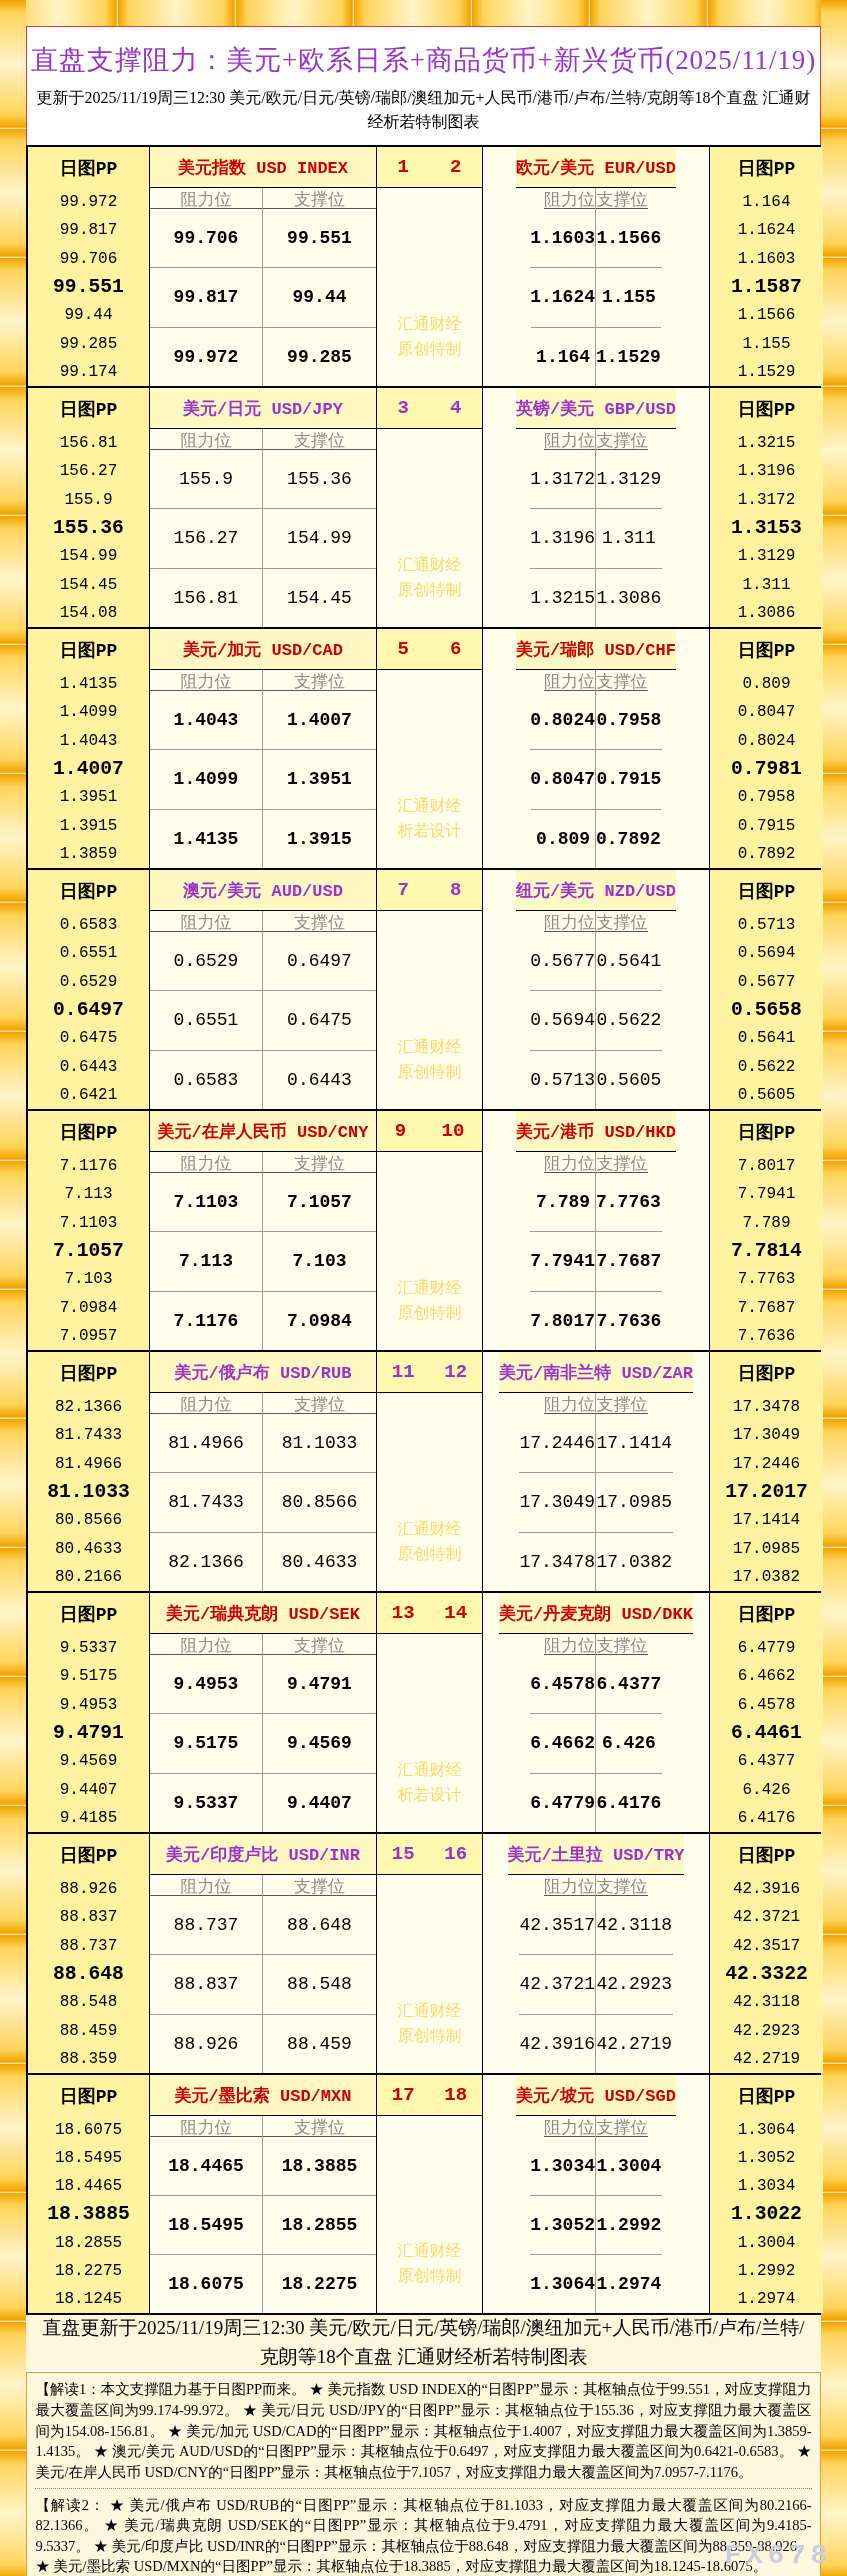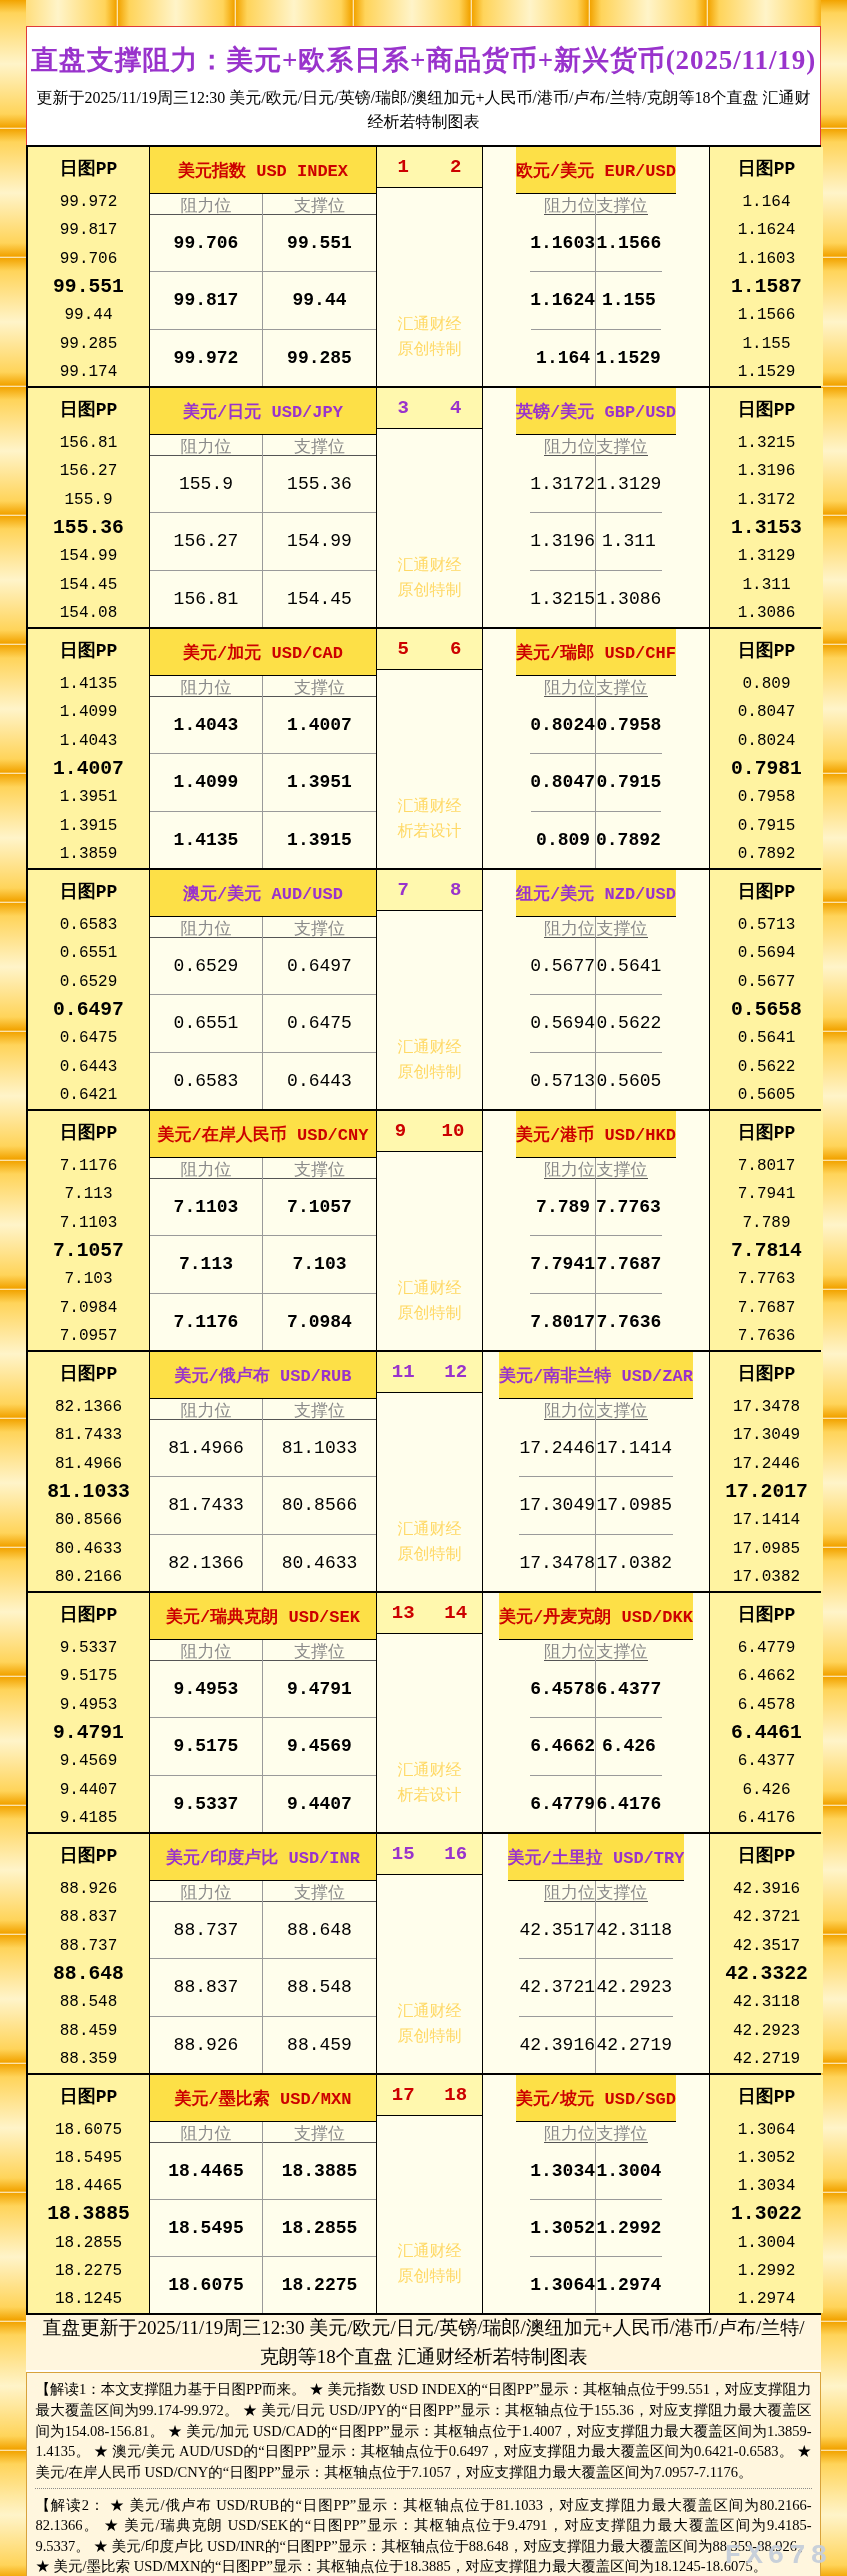--- a/index.html
+++ b/index.html
@@ -21,39 +21,39 @@
       #f2a300 0px, #ffd45a 13px, #fff4c9 64px, #ffd45a 114px, #f2a300 127px, #fff8e2 129px);
   }
   .frame-left { left: 0; }
   .frame-right { left: 821px; }
 
   .content { position: absolute; left: 26px; top: 26px; width: 795px; z-index: 2; }
 
   
   .header { height: 119px; background: #ffffff; border: 1.9px solid #e03a3a; border-bottom: none;
             text-align: center; overflow: hidden; }
-  .main-title { margin-top: 15px; font-size: 27px; font-weight: bold; color: #9933cc; letter-spacing: 0.9px; }
+  .main-title { margin-top: 15px; font-size: 27px; font-weight: normal; color: #9933cc; letter-spacing: 0.9px; }
   .sub-title { margin-top: 8.4px; padding: 0 2px; font-size: 16px; line-height: 1.45; color: #000; }
 
   
   .blocks { border: 2.8px solid #000; background: #fffeec; font-family: Liberation Mono, monospace; }
   .block { display: grid; grid-template-columns: 121px 228px 105px 228px 113px;
            height: 241px; border-bottom: 2.8px solid #000; }
   .block:last-child { height: 238px; border-bottom: none; }
 
   .pp-col { background: #fff3a1; display: flex; flex-direction: column; text-align: center; }
   .pp-head { height: 41px; display: flex; align-items: center; justify-content: center;
              font-weight: bold; font-size: 18px; color: #000; }
   .pp-v { flex: 1; display: flex; align-items: center; justify-content: center; font-size: 16px; color: #000; }
   .pp-v.pivot { font-weight: bold; font-size: 19.7px; }
 
   .pair { display: flex; flex-direction: column; background: #fffeec; }
   .pair-l { border-left: 1.9px solid #000; border-right: 1.9px solid #000; }
   .pair-r { border-left: 1.9px solid #000; border-right: 1.9px solid #000; align-items: center; }
-  .pair-title { height: 47px; background: #fde047; border-bottom: 1.9px solid #000;
+  .pair-title { height: 41px; background: #fef9c3; border-bottom: 1.9px solid #000;
                 display: flex; align-items: center; justify-content: center;
                 font-weight: bold; font-size: 17px; white-space: nowrap; overflow: hidden; }
   .rs-head { height: 21px; display: grid; grid-template-columns: 1fr 1fr; border-bottom: 0.9px solid #555;
              color: #8a8a8a; font-size: 17px; }
   .rs-head span { display: flex; align-items: center; justify-content: center; }
   .rs-head span:first-child { border-right: 0.9px solid #9a9a9a; }
   .rs-row { flex: 1; display: grid; grid-template-columns: 1fr 1fr; font-size: 18px; color: #000; }
   .rs-row + .rs-row { border-top: 0.9px solid #9a9a9a; }
   .rs-row span { display: flex; align-items: center; justify-content: center; }
   .rs-row span:first-child { border-right: 0.9px solid #9a9a9a; }

